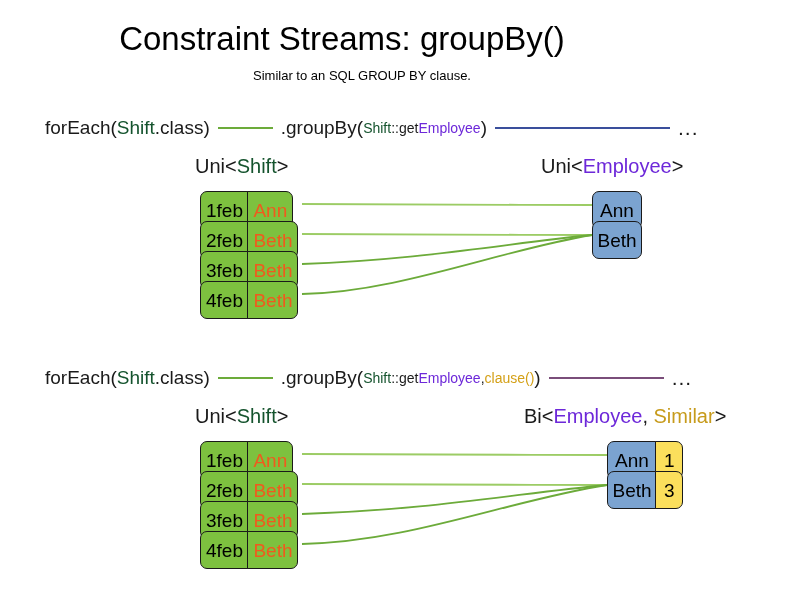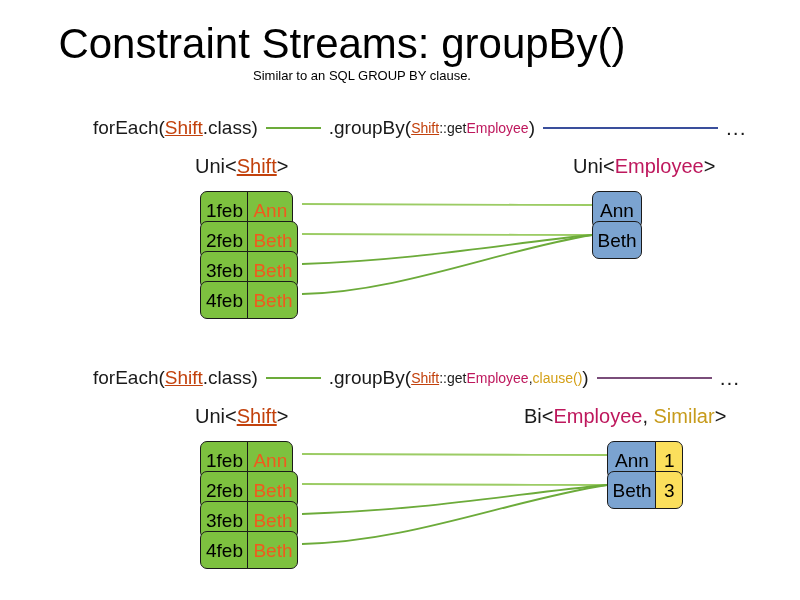--- a/index.html
+++ b/index.html
@@ -16,21 +16,21 @@
     color: #000000;
   }
 
   
   .title {
     position: absolute;
     left: 0;
     top: 20px;
     width: 684px;
     text-align: center;
-    font-size: 42px;
+    font-size: 33px;
     font-weight: normal;
     letter-spacing: 0px;
     color: #000000;
     white-space: nowrap;
   }
   .subtitle {
     position: absolute;
     left: 0;
     top: 68px;
     width: 724px;
@@ -40,25 +40,24 @@
   }
 
   
   .codeline {
     position: absolute;
     display: flex;
     align-items: center;
     white-space: nowrap;
     font-size: 19px;
     color: #1a1a1a;
-    margin-left: 48px;
   }
   .codeline .seg { display: inline; }
-  .kw-shift   { color: #c2410c; text-decoration: underline; }
-  .kw-emp     { color: #be185d; }
+  .kw-shift   { color: #14532d; }
+  .kw-emp     { color: #6d28d9; }
   .kw-count   { color: #d4a017; }
   .kw-int     { color: #c79b1c; }
   .paren      { color: #1a1a1a; }
   .small      { font-size: 14px; }
   .rule {
     display: inline-block;
     height: 0;
     border-top: 2px solid #6cab3a;
     margin: 0 8px;
     vertical-align: middle;
@@ -132,21 +131,21 @@
     <span class="seg small">::get</span>
     <span class="seg small kw-emp">Employee</span>
     <span class="seg paren">)</span>
   <span class="rule blue" style="width:175px;"></span>
   <span class="dots">...</span>
 </div>
 
 <div class="caption" style="left:195px; top:155px;">
   <span>Uni&lt;</span><span class="kw-shift">Shift</span><span>&gt;</span>
 </div>
-<div class="caption" style="left:573px; top:155px;">
+<div class="caption" style="left:541px; top:155px;">
   <span>Uni&lt;</span><span class="kw-emp">Employee</span><span>&gt;</span>
 </div>
 
 <div class="boxrow" style="left:200px; top:191px;">
   <div class="cell green left">1feb</div>
   <div class="cell green right name">Ann</div>
 </div>
 <div class="boxrow" style="left:200px; top:221px;">
   <div class="cell green left">2feb</div>
   <div class="cell green right name">Beth</div>

